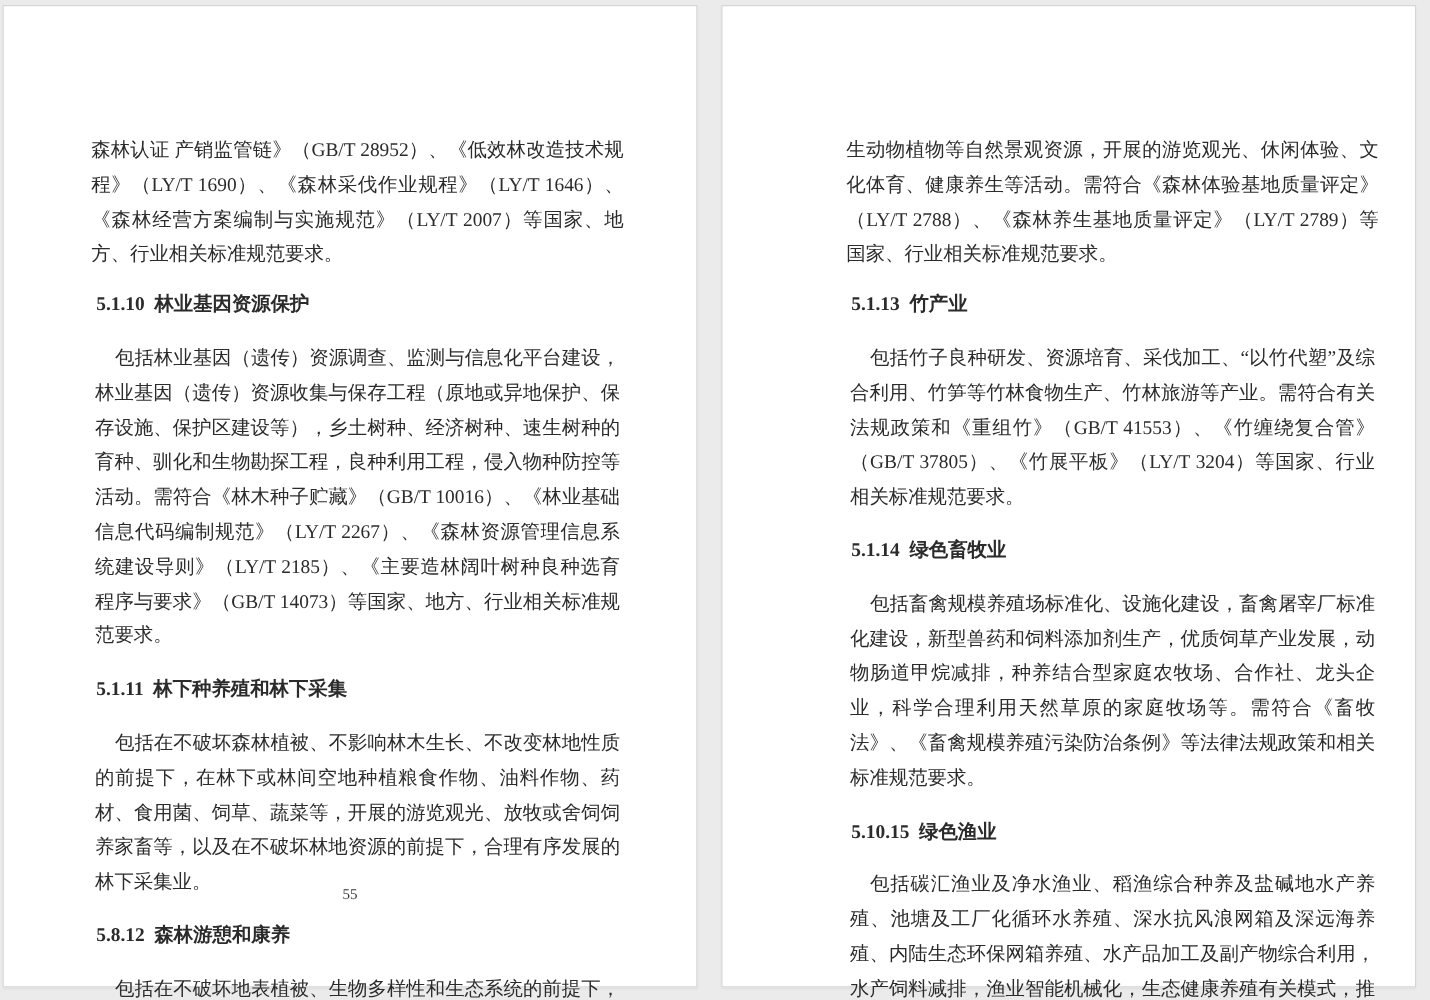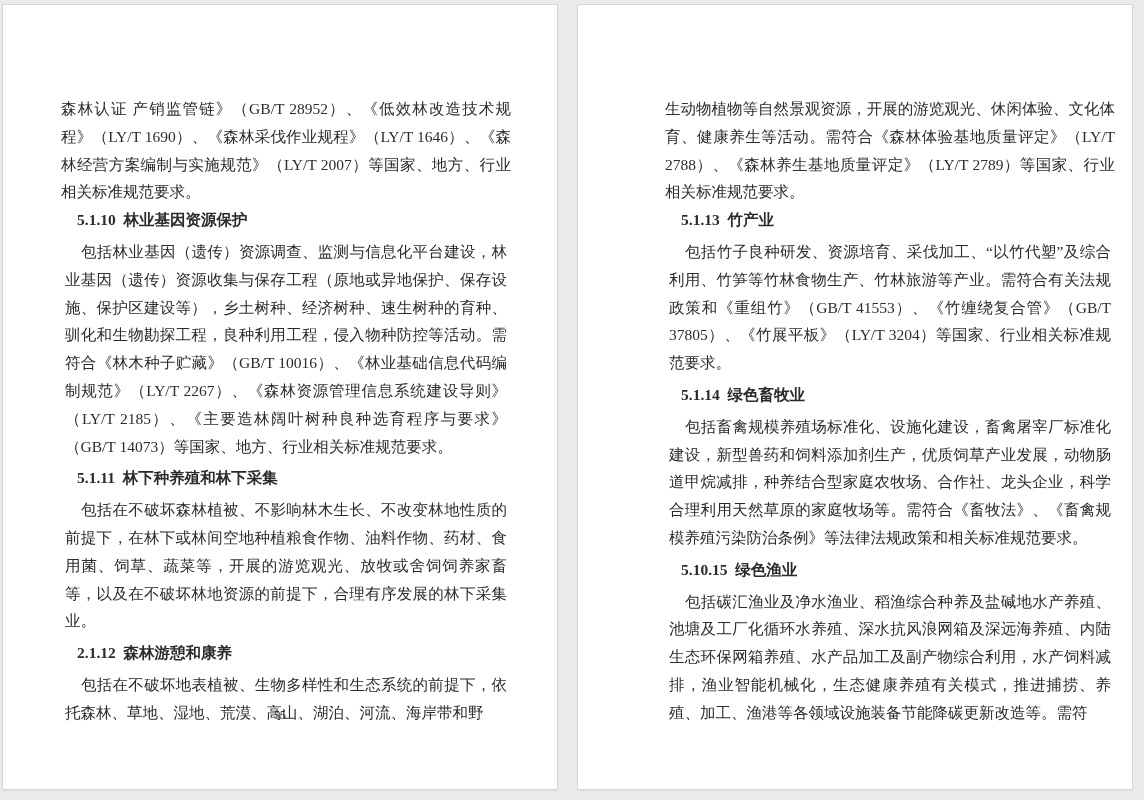--- a/index.html
+++ b/index.html
@@ -30,22 +30,22 @@
     position: absolute;
     top: 90px;
     width: 450px;
     color: #2b2b2b;
     font-size: 15.5px;
     line-height: 27.8px;
     text-align: justify;
   }
   .page.left  .page-content { left: 58px; }
   .page.right .page-content { left: 87px; }
-  .block-paragraph            { margin: 4px; text-indent: 16px; font-family: Liberation Serif, serif; }
-  .block-paragraph_continuation { margin: 0; text-indent: 0; }
+  .block-paragraph            { margin: 15px; text-indent: 16px; font-family: Liberation Serif, serif; }
+  .block-paragraph_continuation { margin: 12px; text-indent: 0; }
   .block-heading {
     margin: 0;
     text-indent: 16px;
     font-weight: 600;
     text-align: left;
     white-space: pre;
   }
   .page-footer {
     position: absolute;
     top: 701px;
@@ -61,21 +61,21 @@
 <body>
 
 <div class="spread">
   <div class="page left">
     <div class="page-content">
         <p class="block-paragraph_continuation">森林认证 产销监管链》（GB/T 28952）、《低效林改造技术规程》（LY/T 1690）、《森林采伐作业规程》（LY/T 1646）、《森林经营方案编制与实施规范》（LY/T 2007）等国家、地方、行业相关标准规范要求。</p>
         <p class="block-heading">5.1.10  林业基因资源保护</p>
         <p class="block-paragraph">包括林业基因（遗传）资源调查、监测与信息化平台建设，林业基因（遗传）资源收集与保存工程（原地或异地保护、保存设施、保护区建设等），乡土树种、经济树种、速生树种的育种、驯化和生物勘探工程，良种利用工程，侵入物种防控等活动。需符合《林木种子贮藏》（GB/T 10016）、《林业基础信息代码编制规范》（LY/T 2267）、《森林资源管理信息系统建设导则》（LY/T 2185）、《主要造林阔叶树种良种选育程序与要求》（GB/T 14073）等国家、地方、行业相关标准规范要求。</p>
         <p class="block-heading">5.1.11  林下种养殖和林下采集</p>
         <p class="block-paragraph">包括在不破坏森林植被、不影响林木生长、不改变林地性质的前提下，在林下或林间空地种植粮食作物、油料作物、药材、食用菌、饲草、蔬菜等，开展的游览观光、放牧或舍饲饲养家畜等，以及在不破坏林地资源的前提下，合理有序发展的林下采集业。</p>
-        <p class="block-heading">2.1.12  森林游憩和康养</p>
+        <p class="block-heading">5.8.12  森林游憩和康养</p>
         <p class="block-paragraph">包括在不破坏地表植被、生物多样性和生态系统的前提下，依托森林、草地、湿地、荒漠、高山、湖泊、河流、海岸带和野</p>
       </div>
     <div class="page-footer">55</div>
   </div>
   <div class="page right">
     <div class="page-content">
         <p class="block-paragraph_continuation">生动物植物等自然景观资源，开展的游览观光、休闲体验、文化体育、健康养生等活动。需符合《森林体验基地质量评定》（LY/T 2788）、《森林养生基地质量评定》（LY/T 2789）等国家、行业相关标准规范要求。</p>
         <p class="block-heading">5.1.13  竹产业</p>
         <p class="block-paragraph">包括竹子良种研发、资源培育、采伐加工、“以竹代塑”及综合利用、竹笋等竹林食物生产、竹林旅游等产业。需符合有关法规政策和《重组竹》（GB/T 41553）、《竹缠绕复合管》（GB/T 37805）、《竹展平板》（LY/T 3204）等国家、行业相关标准规范要求。</p>
         <p class="block-heading">5.1.14  绿色畜牧业</p>

